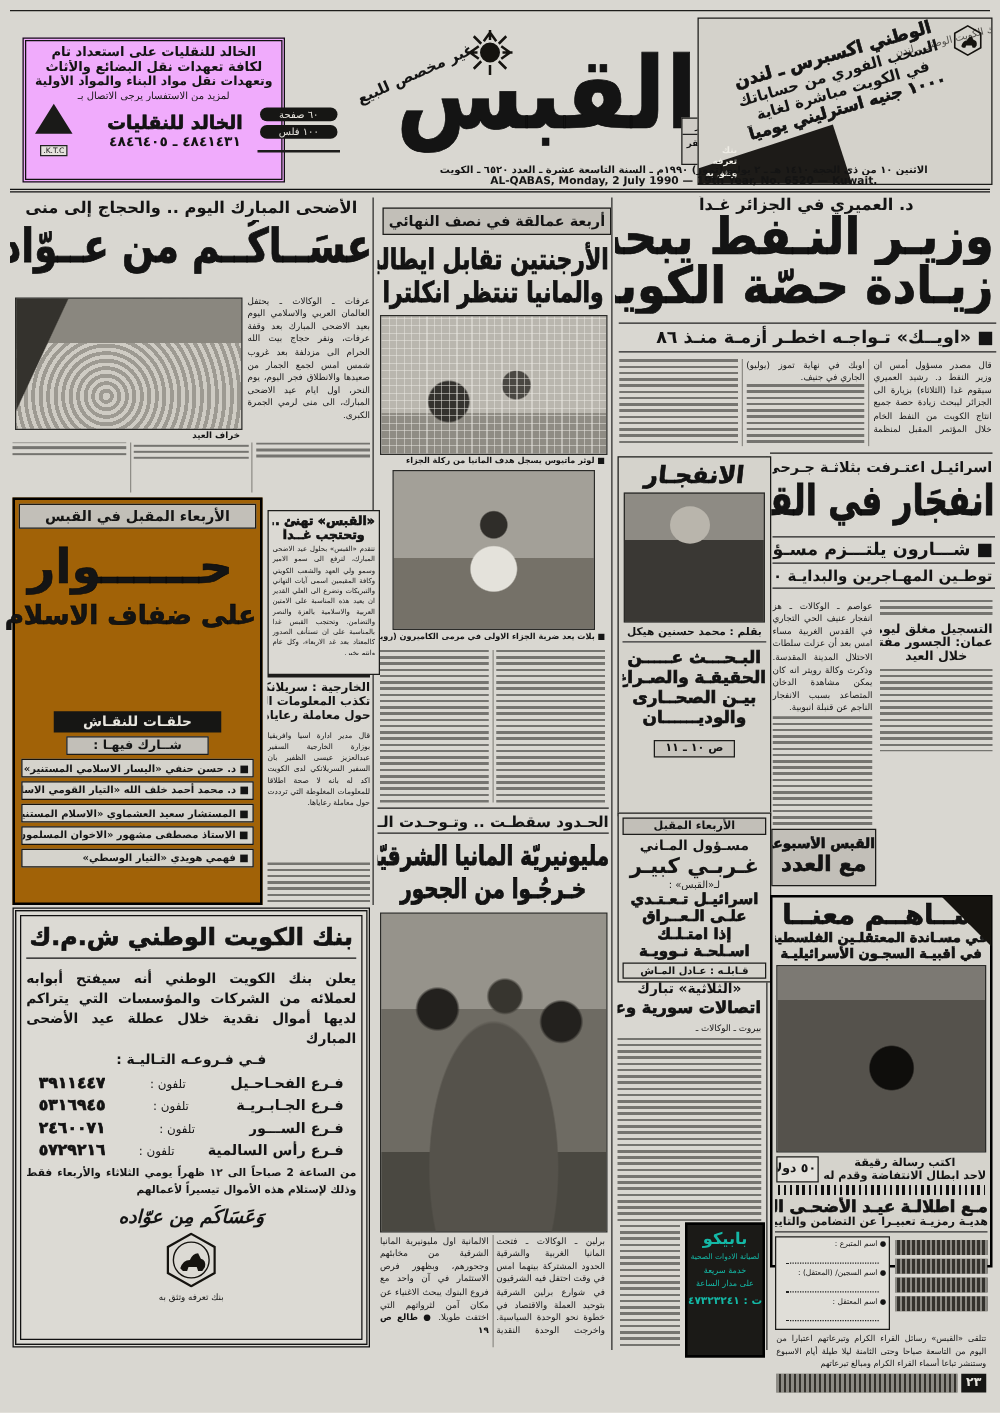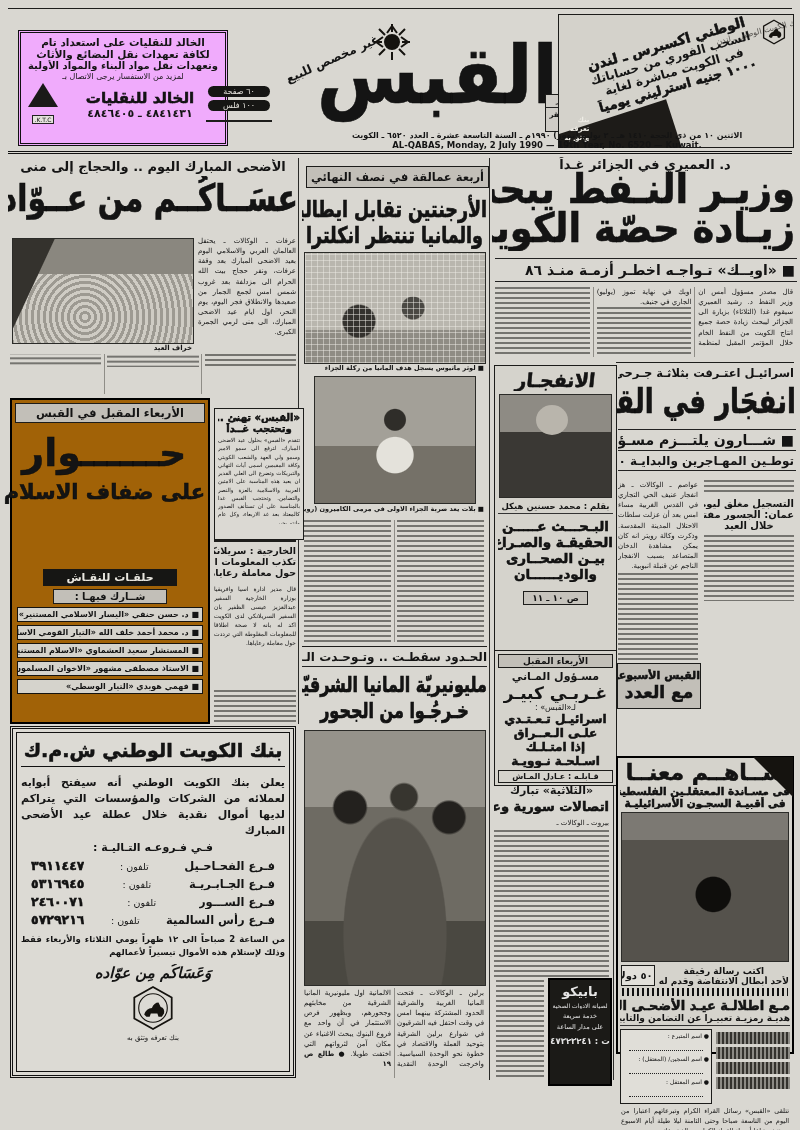--- a/index.html
+++ b/index.html
@@ -169,35 +169,35 @@
 
   <div class="abs" style="left:494px;top:784px;width:115px;">
     <div class="c b nowrap" style="font-size:11px;">«الثلاثية» تبارك</div>
     <div class="c heavy nowrap" style="font-size:13px;margin:2px 0 4px 0;">اتصالات سورية وعون</div>
     <div class="tiny j">
       <span>بيروت ـ الوكالات ـ</span>
     </div>
     <div class="faux" style="height:150px;margin-top:2px;"></div>
   </div>
 
-  <div class="abs" style="left:548px;top:978px;width:60px;height:104px;background:#1b1a17;border:2px solid #000;color:#e5e5e5;text-align:center;">
+  <div class="abs" style="left:548px;top:978px;width:60px;height:104px;background:#1b1a17;border:2px solid #000;color:#14b8a6;text-align:center;">
     <div class="heavy nowrap" style="font-size:13px;margin-top:4px;-webkit-text-stroke:0;">بابيكو</div>
     <div class="nowrap" style="font-size:6px;margin-top:3px;">لصيانة الادوات الصحية</div>
     <div class="nowrap" style="font-size:6.5px;margin-top:3px;">خدمة سريعة</div>
     <div class="nowrap" style="font-size:6.5px;margin-top:3px;">على مدار الساعة</div>
     <div class="b nowrap" style="font-size:8.5px;margin-top:5px;">ت : ٤٧٣٢٣٢٤١</div>
   </div>
   <div class="abs faux" style="left:496px;top:980px;width:48px;height:100px;"></div>
 
   <div class="abs box shade c" style="left:617px;top:663px;width:82px;height:44px;">
     <div class="heavy nowrap" style="font-size:11px;margin-top:5px;">القبس الأسبوعي</div>
     <div class="heavy nowrap" style="font-size:17px;">مع العدد</div>
   </div>
 
-  <div class="abs" style="left:616px;top:716px;width:178px;height:298px;border:2px solid #000;background:#d5d3cc;padding:2px;box-sizing:border-box;margin-top:40px;">
+  <div class="abs" style="left:616px;top:716px;width:178px;height:298px;border:2px solid #000;background:#d5d3cc;padding:2px;box-sizing:border-box;">
     <div style="position:absolute;right:-1px;top:-1px;width:0;height:0;border-top:40px solid #15130f;border-left:40px solid transparent;"></div>
     <div class="c heavy nowrap" style="font-size:22px;">ســاهــم معنــا</div>
     <div class="c heavy nowrap" style="font-size:10.5px;">في مسـاندة المعتقلـين الفلسطينيـين</div>
     <div class="c heavy nowrap" style="font-size:10.5px;">في أقبيـة السجـون الأسرائيليـة</div>
     <div class="photo" style="height:148px;margin:3px 1px;background:
          linear-gradient(to bottom,#7c7973 0 18%,#55524c 18% 100%),
          radial-gradient(circle at 55% 55%, #2e2c28 0 14%, rgba(0,0,0,0) 15%);
          background-blend-mode:multiply;"></div>
     <div style="display:flex;align-items:center;gap:4px;margin:2px 1px;">
       <div style="flex:1;text-align:center;">

